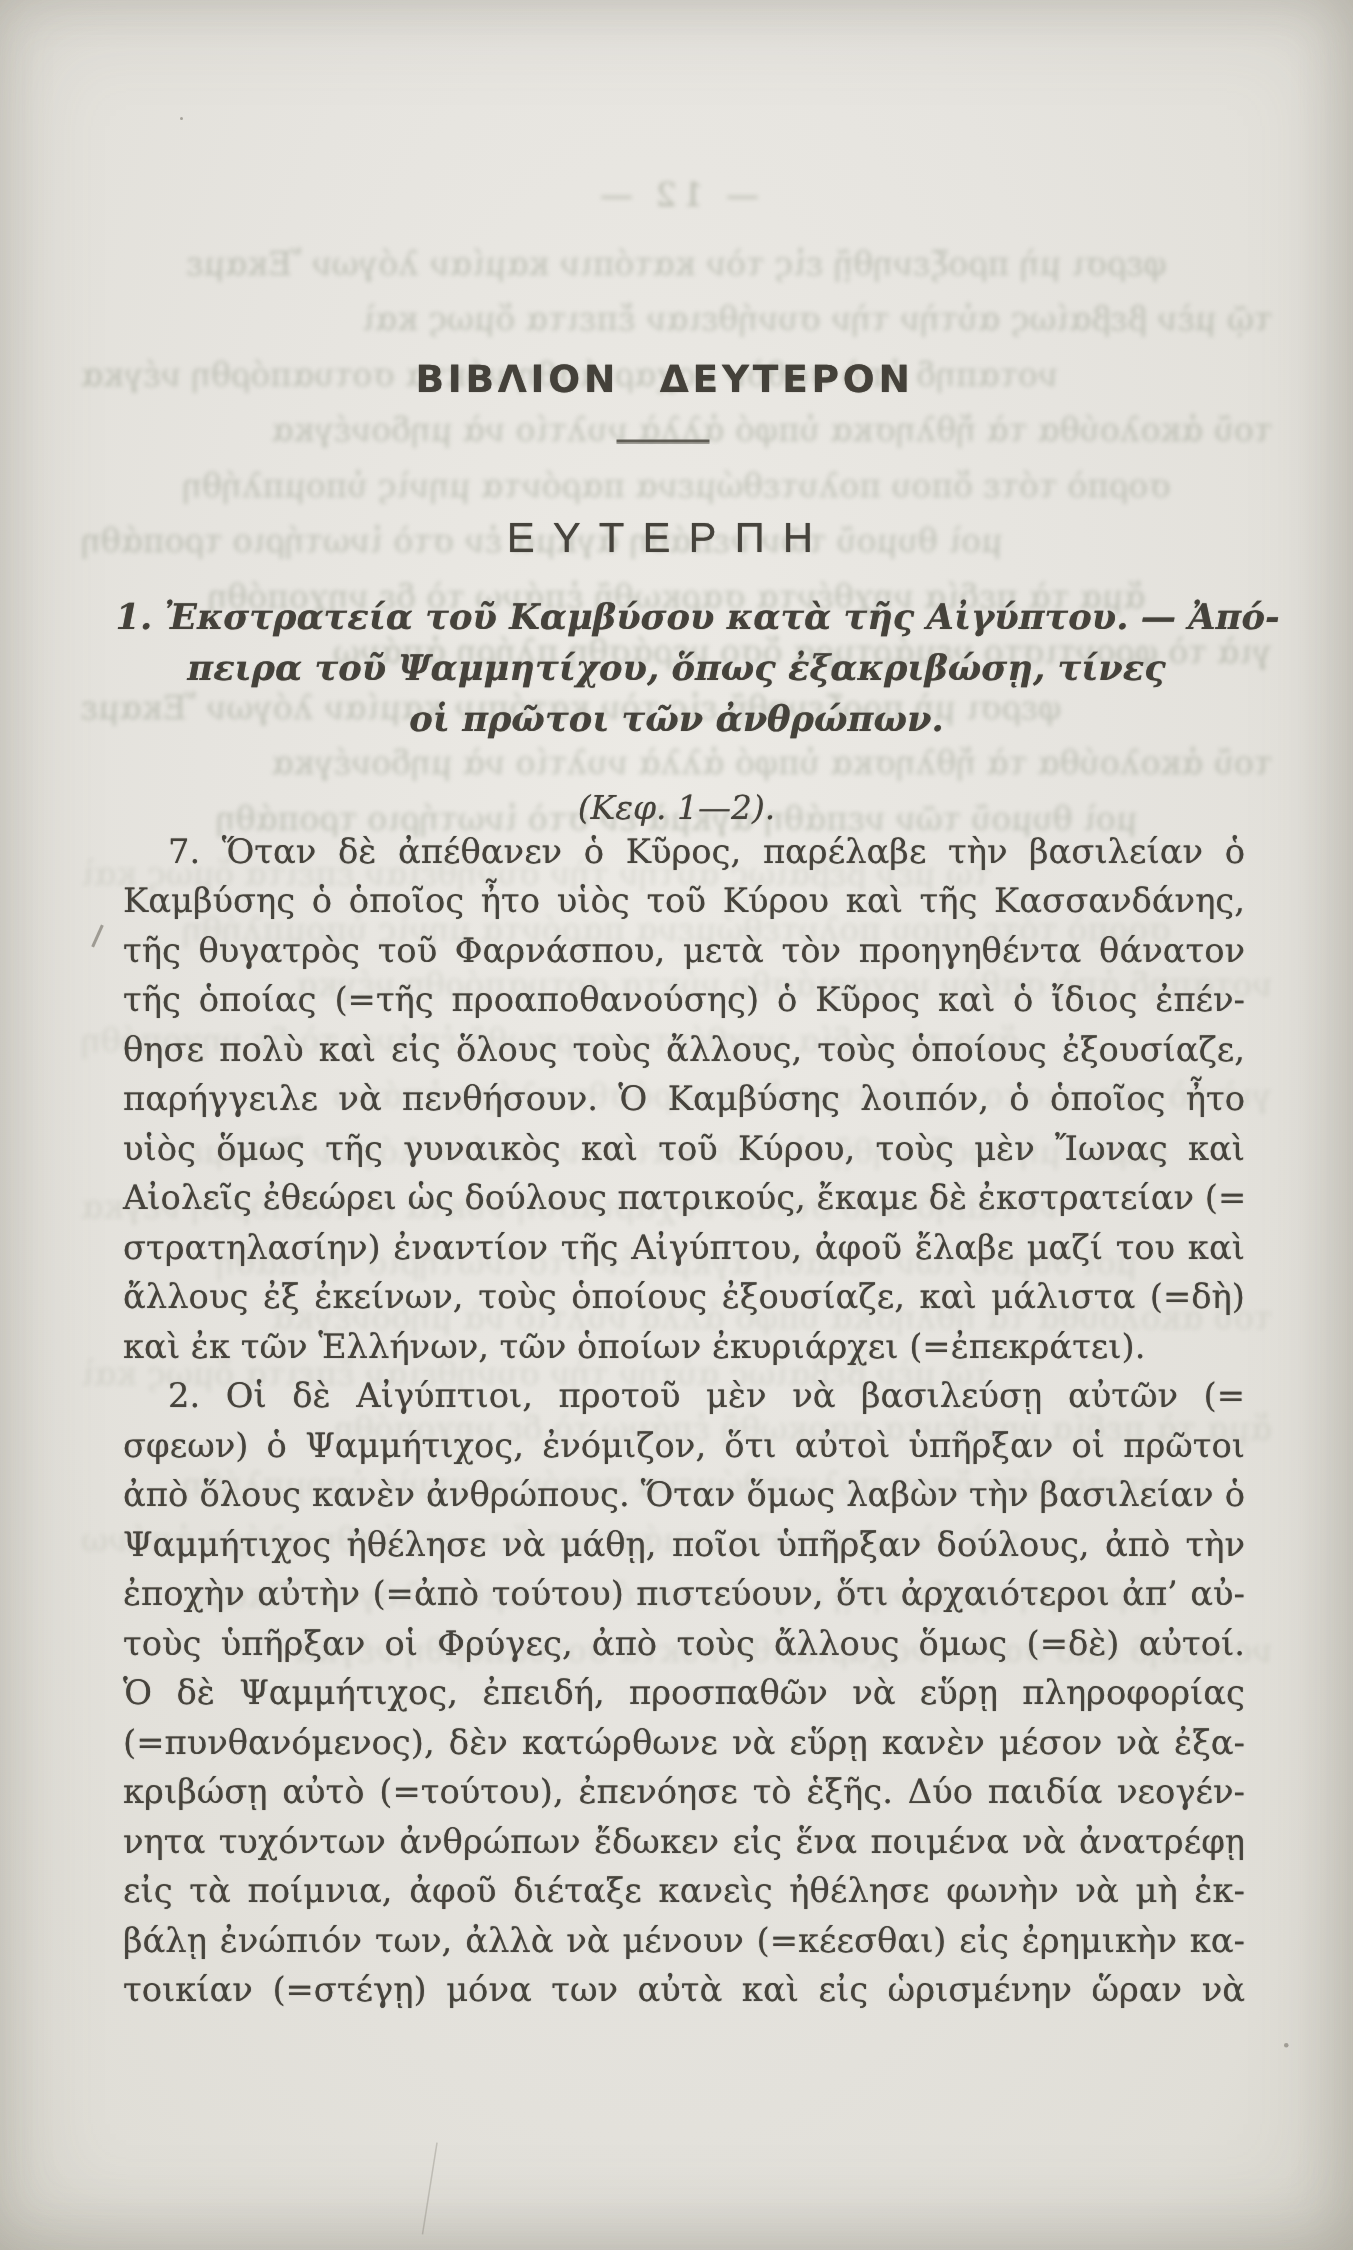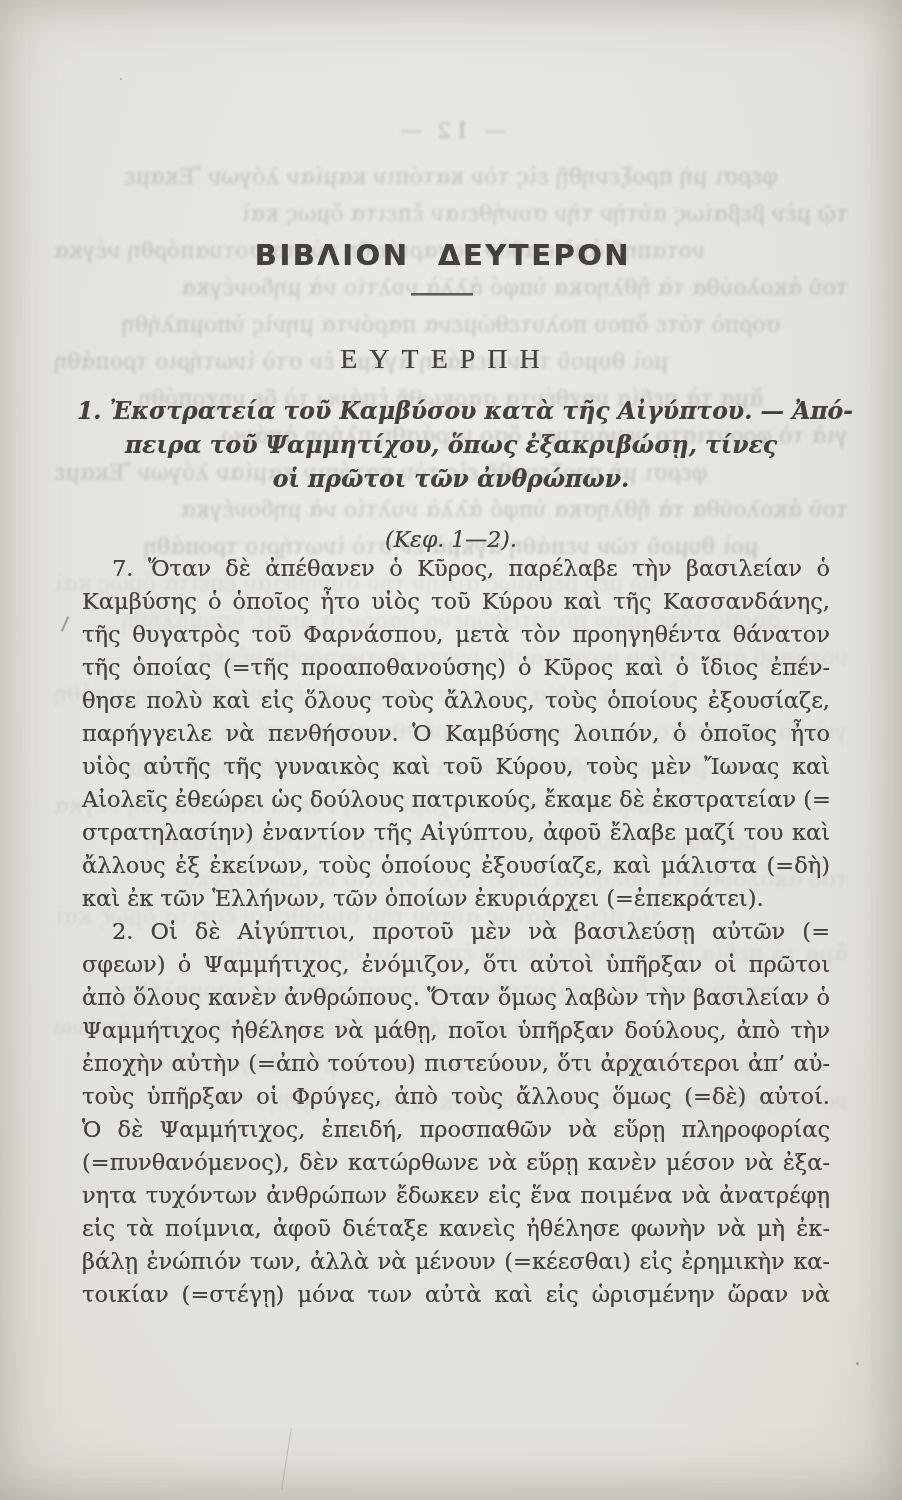--- a/index.html
+++ b/index.html
@@ -58,40 +58,40 @@
   
   .content { position: absolute; inset: 0; z-index: 2; }
 
   .book-title {
     position: absolute;
     top: 238px; left: 0; width: 886px;
     margin: 0;
     text-align: center;
     font-family: "DejaVu Sans", "Liberation Sans", sans-serif;
     font-weight: 600;
-    font-size: 29px;
+    font-size: 25px;
     letter-spacing: 2.5px;
     word-spacing: 16px;
     color: #44413a;
     text-shadow: 0 0 .6px rgba(64,61,52,.75);
   }
   .title-rule {
     position: absolute;
     top: 293px; left: 50%;
     width: 62px; margin-left: -40px;
     height: 2px;
     border-top: 2px solid rgba(68,65,56,.82);
     border-bottom: 1px solid rgba(68,65,56,.45);
   }
   .chapter-title {
     position: absolute;
     top: 343px; left: 0; width: 880px;
     margin: 0;
     text-align: center;
-    font-family: Liberation Serif, serif;
+    font-family: Liberation Sans, sans-serif;
     font-weight: 500;
     font-size: 28px;
     letter-spacing: 12px;
     text-indent: 12px;
     color: #46433c;
     text-shadow: 0 0 .6px rgba(64,61,52,.7);
   }
 
   .summary {
     position: absolute;
@@ -203,34 +203,35 @@
     </section>
 
     <section class="body-text">
 
       <div class="line indent">7. Ὅταν δὲ ἀπέθανεν ὁ Κῦρος, παρέλαβε τὴν βασιλείαν ὁ</div>
       <div class="line">Καμβύσης ὁ ὁποῖος ἦτο υἱὸς τοῦ Κύρου καὶ τῆς Κασσανδάνης,</div>
       <div class="line">τῆς θυγατρὸς τοῦ Φαρνάσπου, μετὰ τὸν προηγηθέντα θάνατον</div>
       <div class="line">τῆς ὁποίας (=τῆς προαποθανούσης) ὁ Κῦρος καὶ ὁ ἴδιος ἐπέν-</div>
       <div class="line">θησε πολὺ καὶ εἰς ὅλους τοὺς ἄλλους, τοὺς ὁποίους ἐξουσίαζε,</div>
       <div class="line">παρήγγειλε νὰ πενθήσουν. Ὁ Καμβύσης λοιπόν, ὁ ὁποῖος ἦτο</div>
-      <div class="line">υἱὸς αὐτῆς τῆς γυναικὸς καὶ τοῦ Κύρου, τοὺς μὲν Ἴωνας καὶ</div>
+      <div class="line">υἱὸς ὅμως τῆς γυναικὸς καὶ τοῦ Κύρου, τοὺς μὲν Ἴωνας καὶ</div>
       <div class="line">Αἰολεῖς ἐθεώρει ὡς δούλους πατρικούς, ἔκαμε δὲ ἐκστρατείαν (=</div>
       <div class="line">στρατηλασίην) ἐναντίον τῆς Αἰγύπτου, ἀφοῦ ἔλαβε μαζί του καὶ</div>
       <div class="line">ἄλλους ἐξ ἐκείνων, τοὺς ὁποίους ἐξουσίαζε, καὶ μάλιστα (=δὴ)</div>
       <div class="line last">καὶ ἐκ τῶν Ἑλλήνων, τῶν ὁποίων ἐκυριάρχει (=ἐπεκράτει).</div>
 
       <div class="line indent">2. Οἱ δὲ Αἰγύπτιοι, προτοῦ μὲν νὰ βασιλεύσῃ αὐτῶν (=</div>
       <div class="line">σφεων) ὁ Ψαμμήτιχος, ἐνόμιζον, ὅτι αὐτοὶ ὑπῆρξαν οἱ πρῶτοι</div>
       <div class="line">ἀπὸ ὅλους κανὲν ἀνθρώπους. Ὅταν ὅμως λαβὼν τὴν βασιλείαν ὁ</div>
       <div class="line">Ψαμμήτιχος ἠθέλησε νὰ μάθῃ, ποῖοι ὑπῆρξαν δούλους, ἀπὸ τὴν</div>
       <div class="line">ἐποχὴν αὐτὴν (=ἀπὸ τούτου) πιστεύουν, ὅτι ἀρχαιότεροι ἀπ’ αὐ-</div>
       <div class="line">τοὺς ὑπῆρξαν οἱ Φρύγες, ἀπὸ τοὺς ἄλλους ὅμως (=δὲ) αὐτοί.</div>
       <div class="line">Ὁ δὲ Ψαμμήτιχος, ἐπειδή, προσπαθῶν νὰ εὕρῃ πληροφορίας</div>
       <div class="line">(=πυνθανόμενος), δὲν κατώρθωνε νὰ εὕρῃ κανὲν μέσον νὰ ἐξα-</div>
+      <div class="line">κριβώσῃ αὐτὸ (=τούτου), ἐπενόησε τὸ ἑξῆς. Δύο παιδία νεογέν-</div>
       <div class="line">νητα τυχόντων ἀνθρώπων ἔδωκεν εἰς ἕνα ποιμένα νὰ ἀνατρέφῃ</div>
       <div class="line">εἰς τὰ ποίμνια, ἀφοῦ διέταξε κανεὶς ἠθέλησε φωνὴν νὰ μὴ ἐκ-</div>
       <div class="line">βάλῃ ἐνώπιόν των, ἀλλὰ νὰ μένουν (=κέεσθαι) εἰς ἐρημικὴν κα-</div>
       <div class="line">τοικίαν (=στέγῃ) μόνα των αὐτὰ καὶ εἰς ὡρισμένην ὥραν νὰ</div>
     </section>
 
   </main>
 
   <div class="stray-mark"></div>
   <div class="crease"></div>

